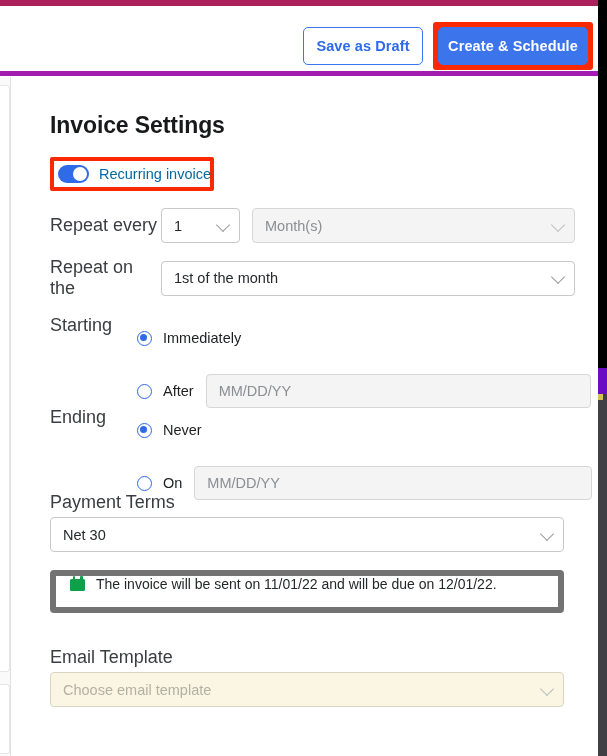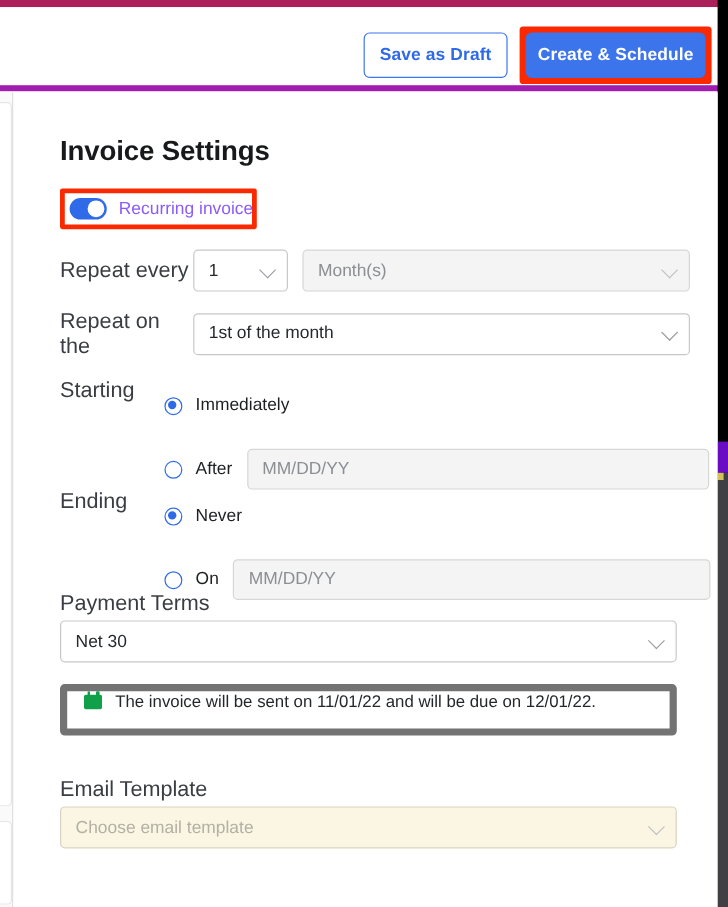--- a/index.html
+++ b/index.html
@@ -148,20 +148,21 @@
 
   
   #content {
     position: absolute;
     left: 12px;
     top: 77px;
     width: 586px;
     height: 679px;
     background: #ffffff;
     overflow: hidden;
+    border-radius: 15px;
   }
 
   #page-title {
     position: absolute;
     left: 38px;
     top: 35px;
     font-size: 23px;
     font-weight: bold;
     color: #18191a;
     letter-spacing: -0.1px;
@@ -196,21 +197,21 @@
     right: 2px;
     top: 2px;
     width: 14px;
     height: 14px;
     border-radius: 50%;
     background: #ffffff;
   }
   #recurring-toggle-label {
     margin-left: 10px;
     font-size: 14.5px;
-    color: #8b5cf6;
+    color: #0369a1;
     white-space: nowrap;
   }
 
   
   .form-label {
     font-size: 18px;
     color: #3a3d41;
   }
 
   .field {

